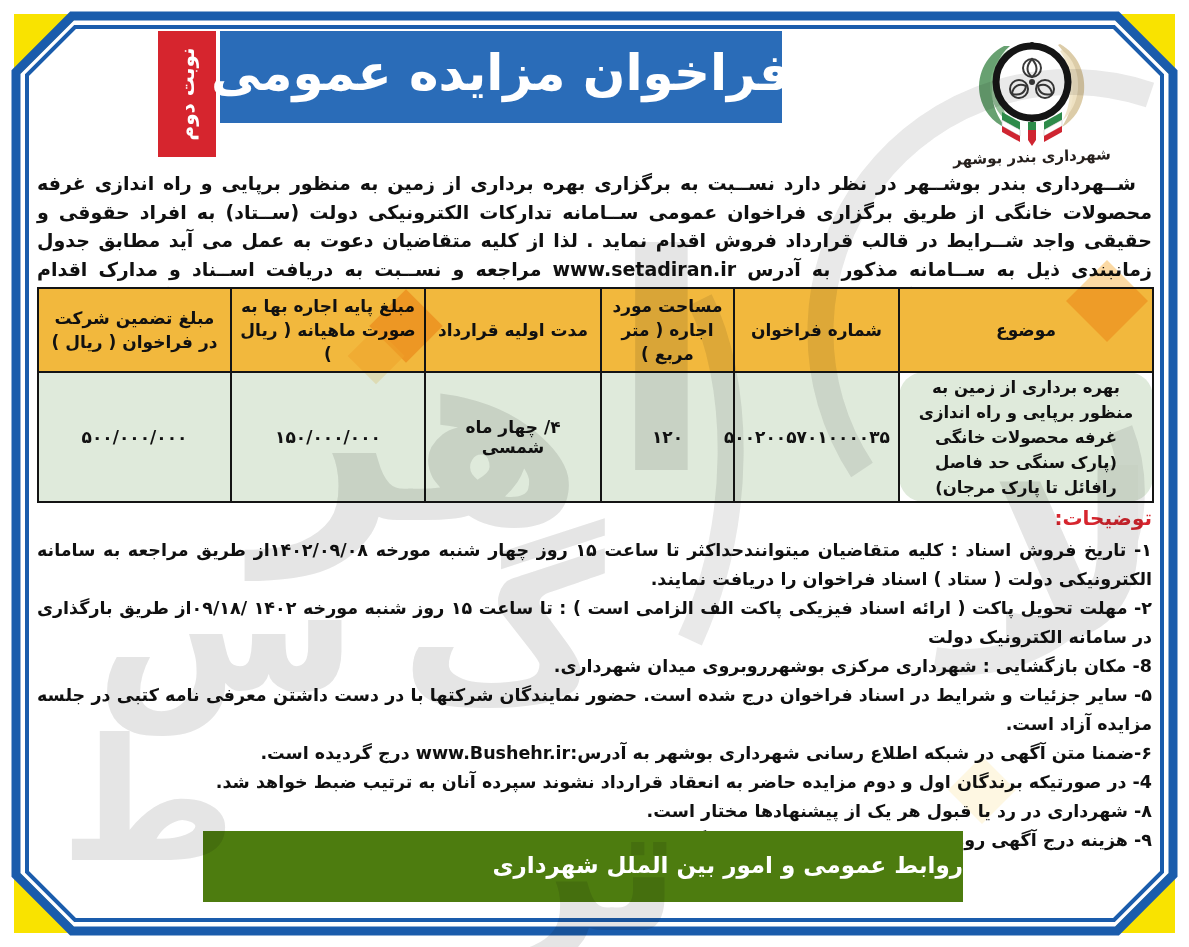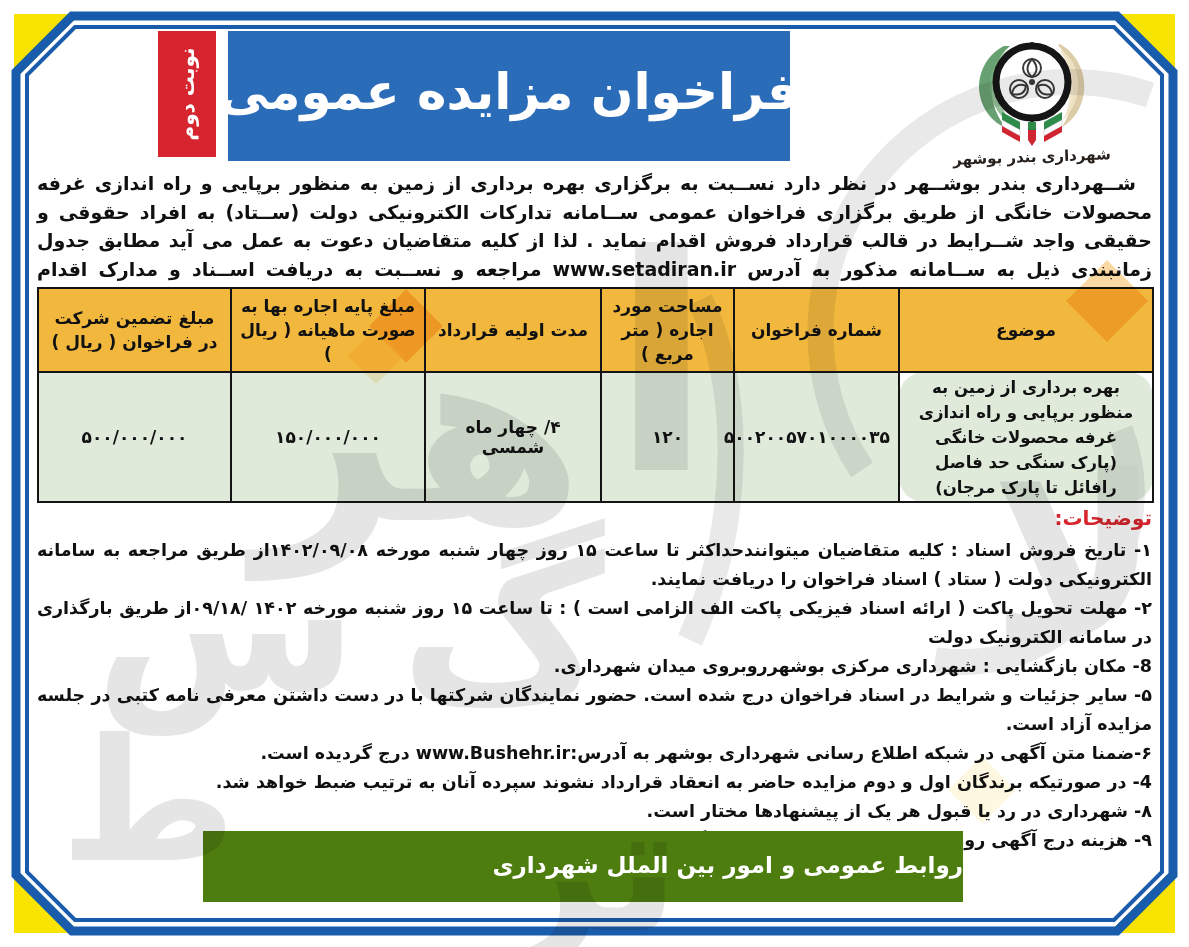--- a/index.html
+++ b/index.html
@@ -18,21 +18,21 @@
     left:158px;top:31px;width:58px;height:126px;
     background:#d6252e;z-index:3;
     display:flex;align-items:center;justify-content:center;
   }
   #notice-box .vtext{
     transform:rotate(-90deg);
     white-space:nowrap;
     color:#fff;font-size:20px;font-weight:bold;letter-spacing:1px;
   }
   #title-banner{
-    left:228px;top:31px;width:562px;height:130px;
+    left:220px;top:31px;width:562px;height:92px;
     background:#2a6cb8;z-index:3;
     display:flex;align-items:center;justify-content:center;
   }
   #title-banner .title{
     color:#fff;font-size:50px;font-weight:bold;
     direction:rtl;white-space:nowrap;padding-bottom:8px;
   }
   #logo-wrap{left:962px;top:34px;width:140px;height:114px;z-index:3;}
   #logo-caption{
     left:932px;top:148px;width:200px;z-index:3;

